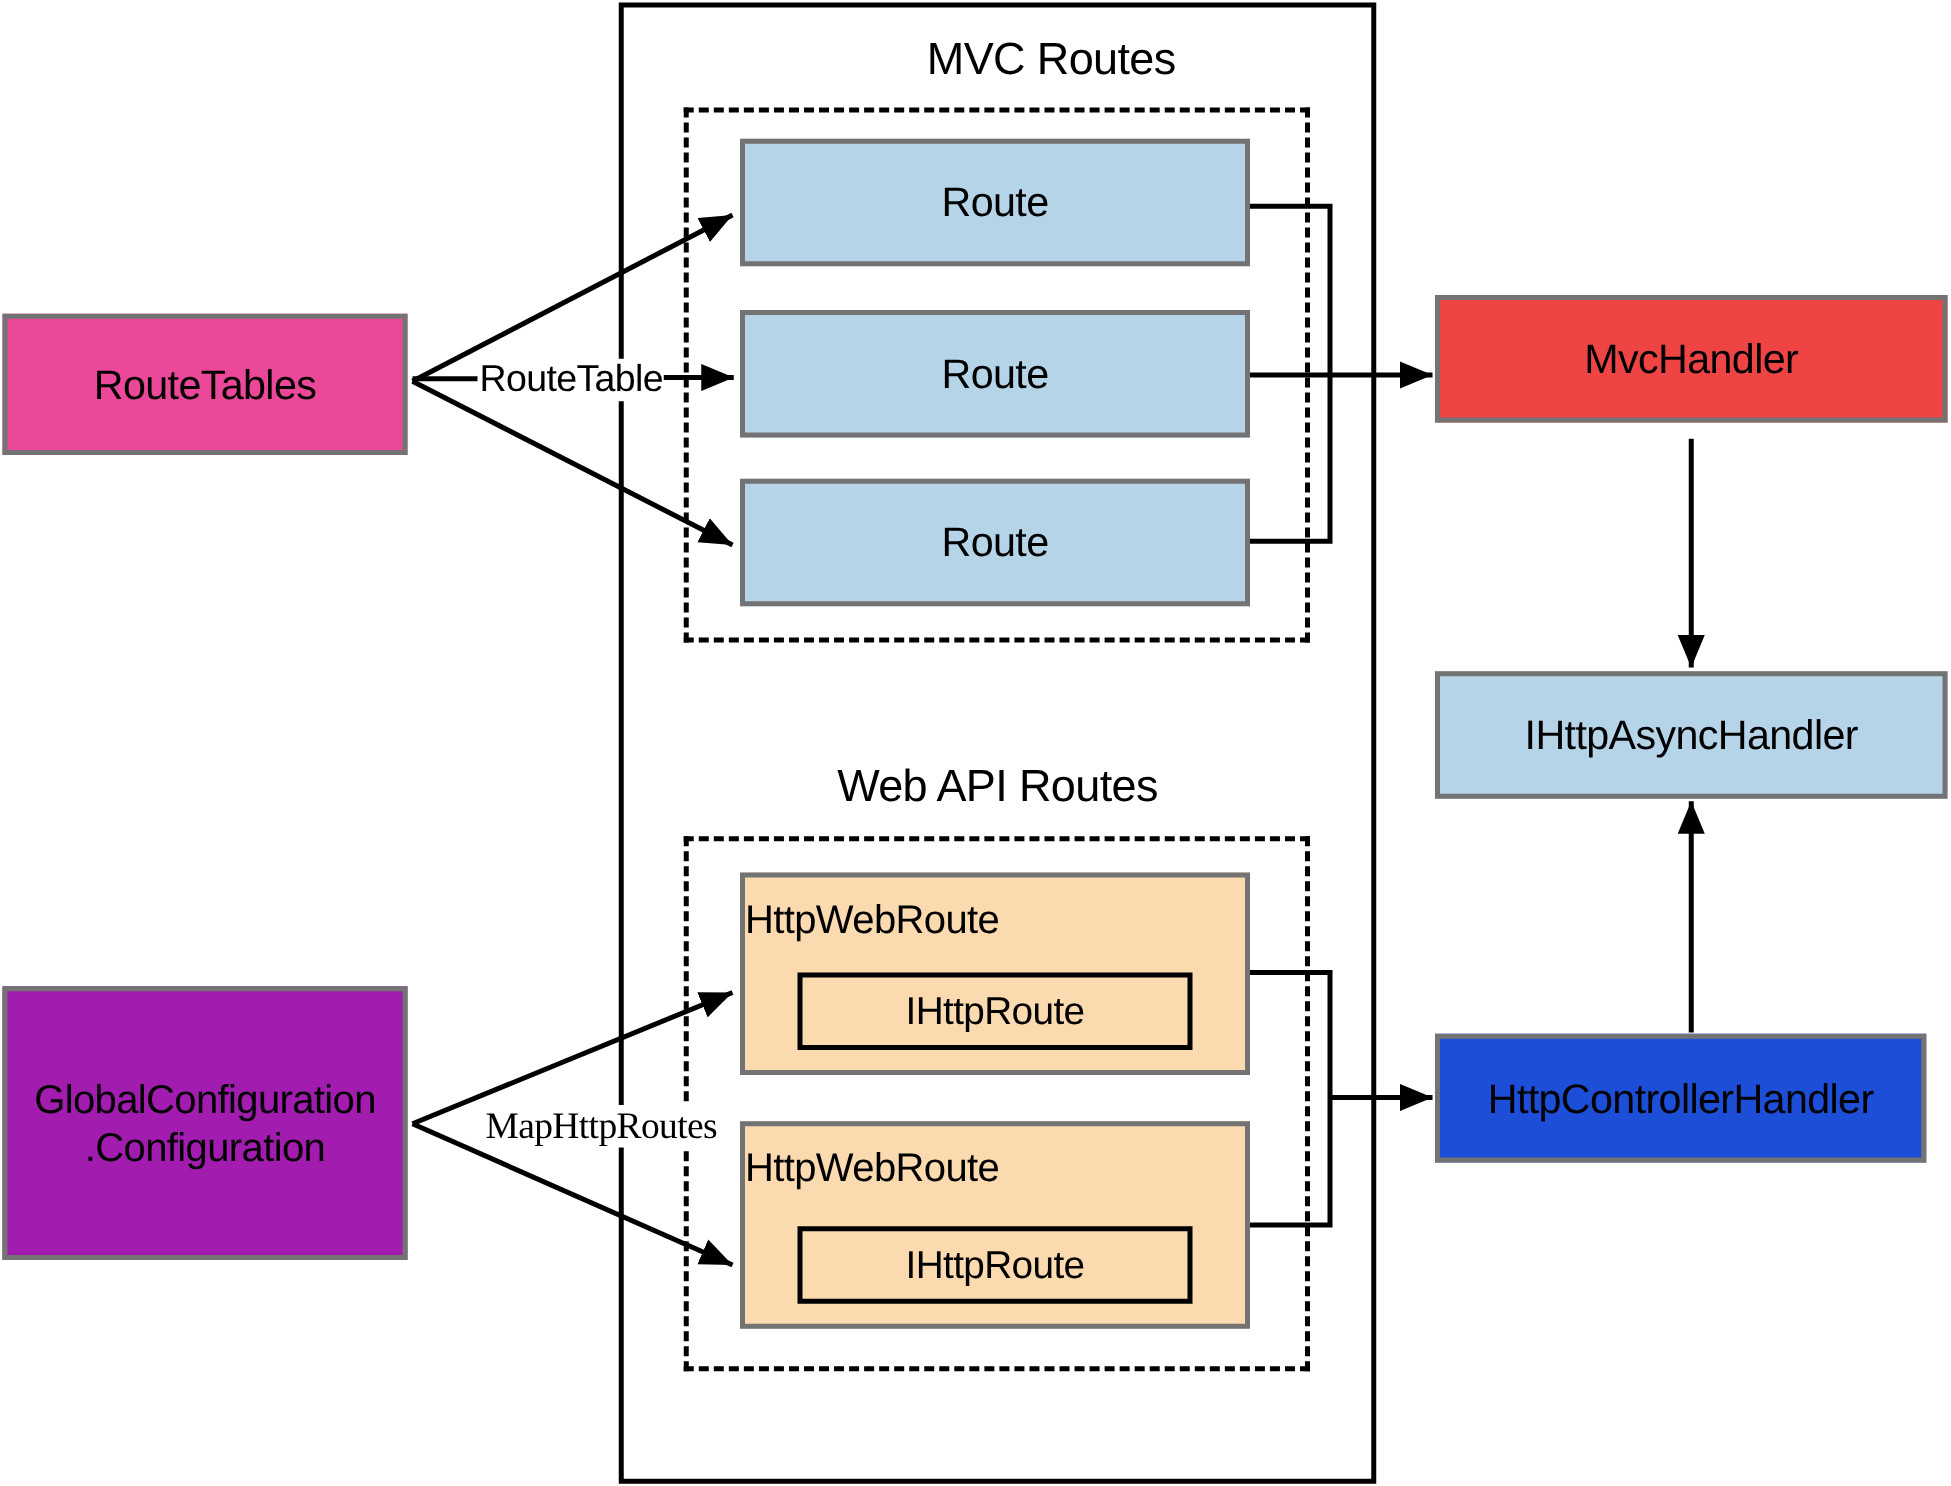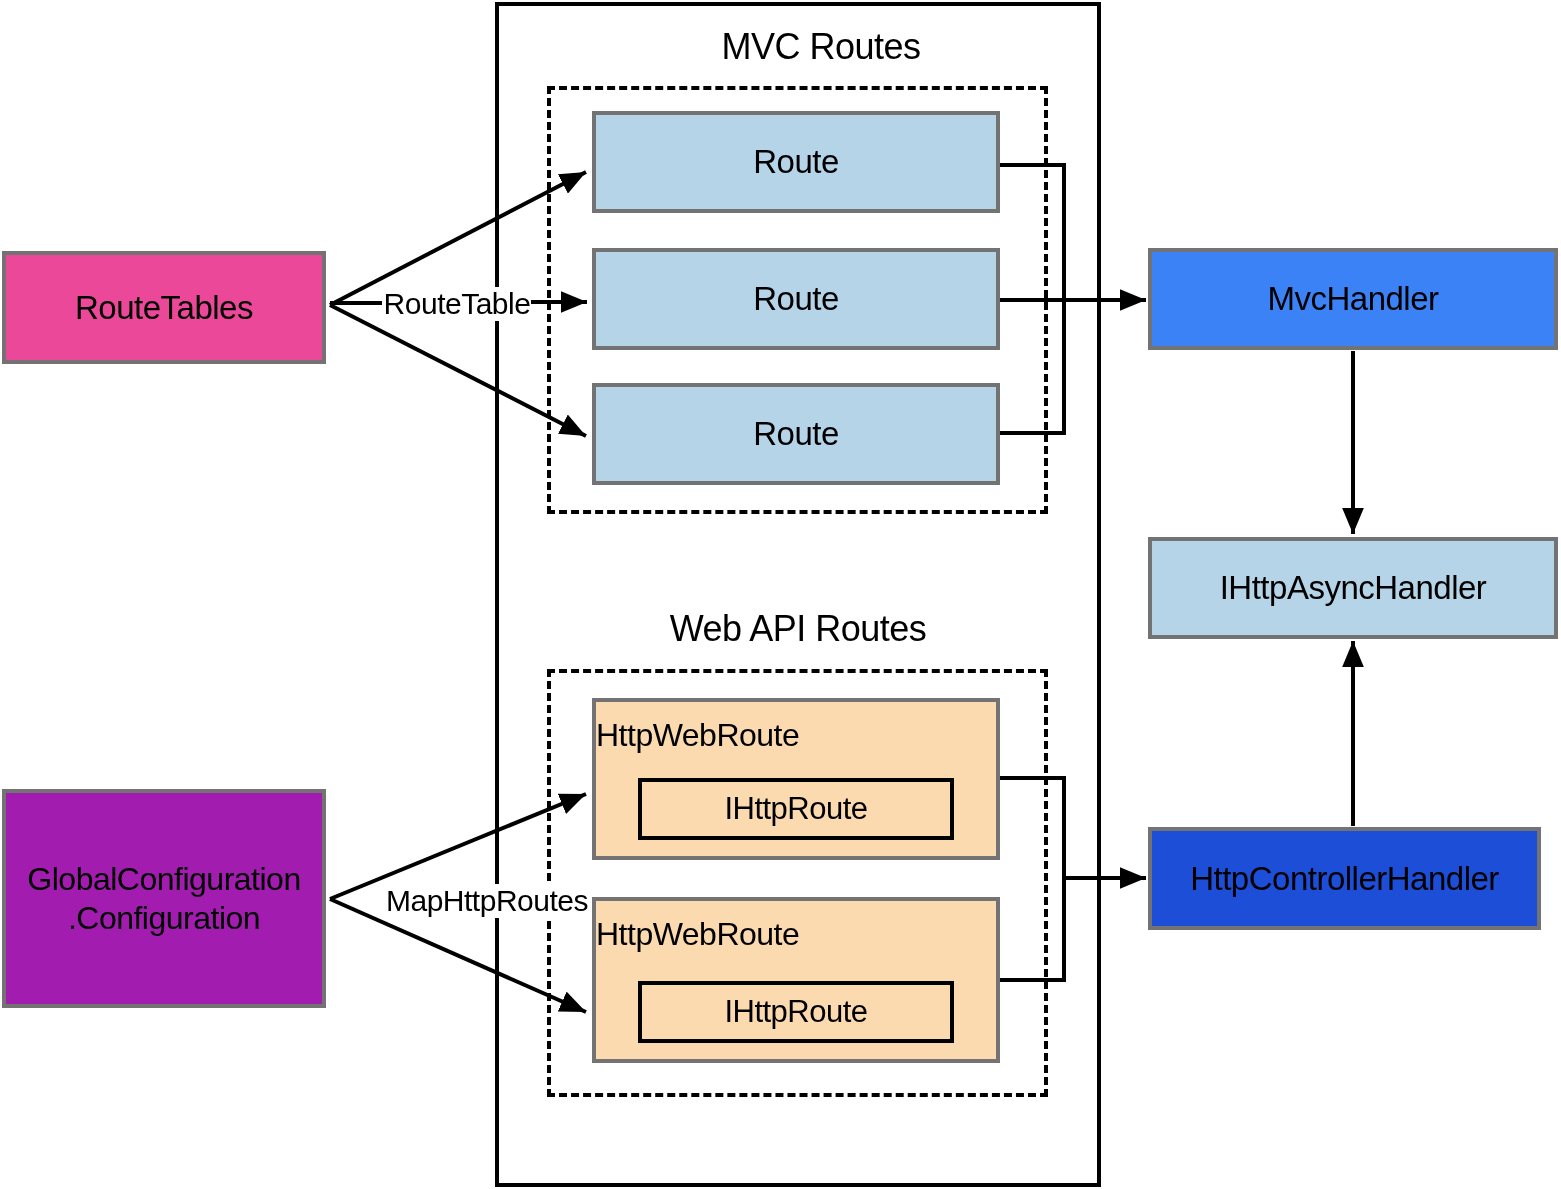--- a/index.html
+++ b/index.html
@@ -44,21 +44,21 @@
 
   <div class="box" style="left: 2px; top: 789px; width: 324px; height: 219px; font-size: 32px; background-color: #a21caf;">
     <span>
       <span style="display:block">GlobalConfiguration</span>
       <span style="display:block">.Configuration</span>
     </span>
   </div>
 
   <div class="outer" style="left:495px;top:2px;width:606px;height:1185px;"></div>
 
-  <div class="title" style="left:495px;top:26px;width:606px;padding-left:23px;">MVC Routes</div>
+  <div class="title" style="left:515px;top:26px;width:606px;padding-left:23px;">MVC Routes</div>
 
   <div class="group" style="left:547px;top:86px;width:501px;height:428px;"></div>
 
   <div class="box" style="left: 592px; top: 111px; width: 408px; height: 102px; background-color: rgb(181, 212, 232);">
     <span>Route</span>
   </div>
   <div class="box" style="left: 592px; top: 248px; width: 408px; height: 102px; background-color: rgb(181, 212, 232);">
     <span>Route</span>
   </div>
   <div class="box" style="left: 592px; top: 383px; width: 408px; height: 102px; background-color: rgb(181, 212, 232);">
@@ -77,21 +77,21 @@
   </div>
 
   <div class="box" style="left: 592px; top: 897px; width: 408px; height: 166px; background-color: rgb(251, 218, 176);">
     <div class="hwr-label">HttpWebRoute</div>
     <div class="inner-box" style="left: 42px; top: 80px; width: 316px; height: 62px; background-color: rgb(251, 218, 176);">
       <span>IHttpRoute</span>
     </div>
   </div>
 
 
-  <div class="box" style="left: 1148px; top: 248px; width: 410px; height: 102px; background-color: #3b82f6;">
+  <div class="box" style="left: 1148px; top: 236px; width: 410px; height: 102px; background-color: #ef4444;">
     <span>MvcHandler</span>
   </div>
   <div class="box" style="left: 1148px; top: 537px; width: 410px; height: 102px; background-color: rgb(181, 212, 232);">
     <span>IHttpAsyncHandler</span>
   </div>
   <div class="box" style="left: 1148px; top: 827px; width: 393px; height: 103px; background-color: #1d4ed8;">
     <span>HttpControllerHandler</span>
   </div>
 
   <svg id="wires" width="1561" height="1189" viewBox="0 0 1561 1189">
@@ -116,15 +116,15 @@
 
       <line x1="330" y1="899" x2="586" y2="794" marker-end="url(#ah)"></line>
       <line x1="330" y1="899" x2="586" y2="1012" marker-end="url(#ah)"></line>
 
       <polyline points="1000,778 1064,778 1064,980 1000,980"></polyline>
       <line x1="1064" y1="878" x2="1146" y2="878" marker-end="url(#ah)"></line>
     </g>
   </svg>
 
   <div class="edge-label" style="left:383px;top:287px;width:148px;">RouteTable</div>
-  <div class="edge-label" style="left:386px;top:884px;width:190px;">MapHttpRoutes</div>
+  <div class="edge-label" style="left:386px;top:884px;width:190px;font-family:Liberation Serif, serif;">MapHttpRoutes</div>
 
 </div>
 
 </body></html>

